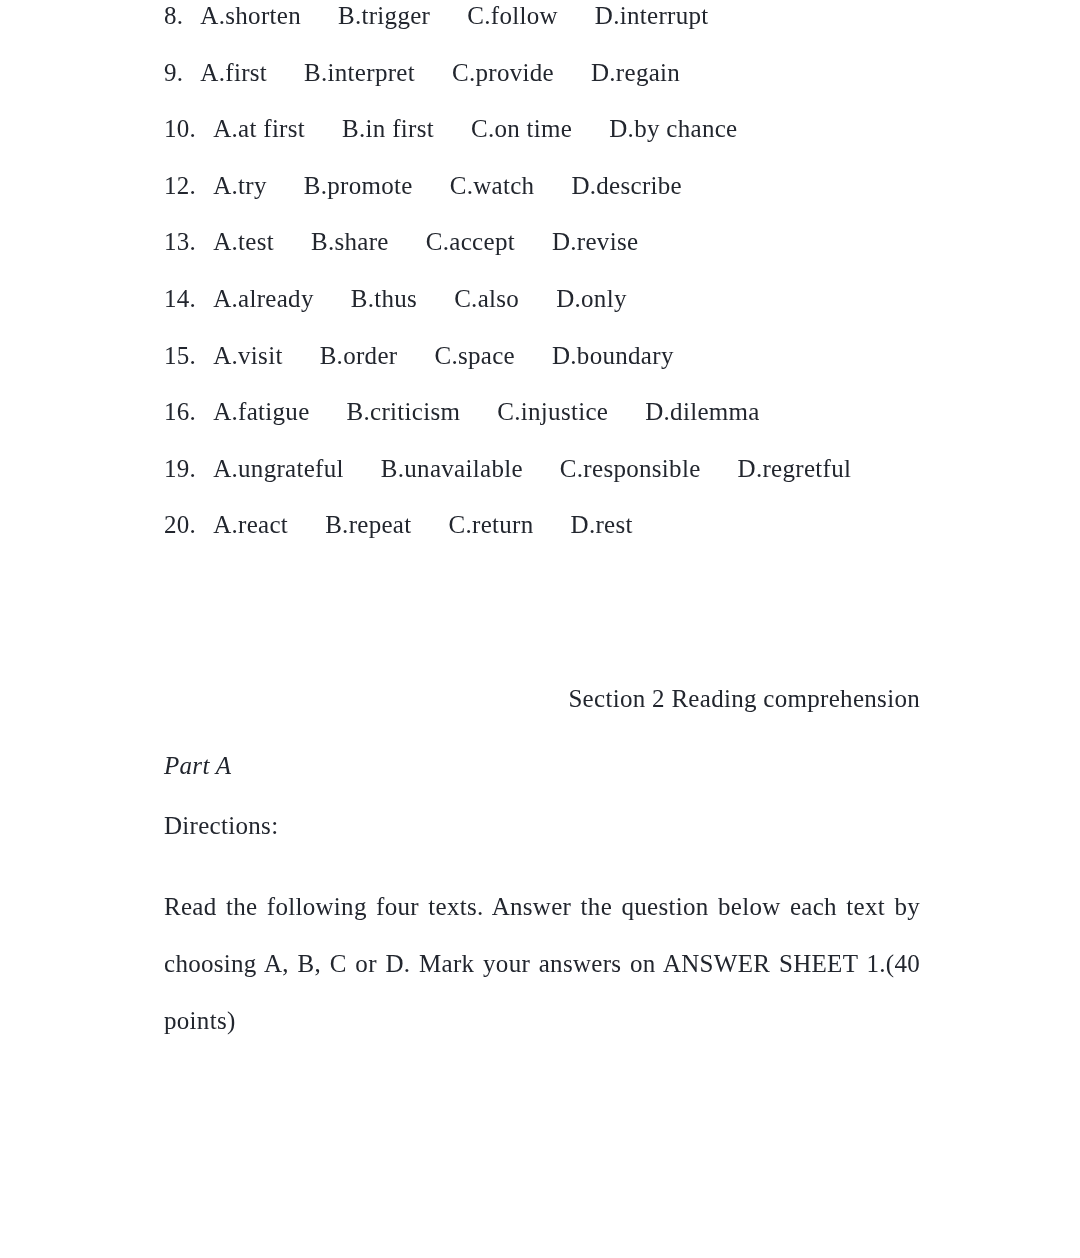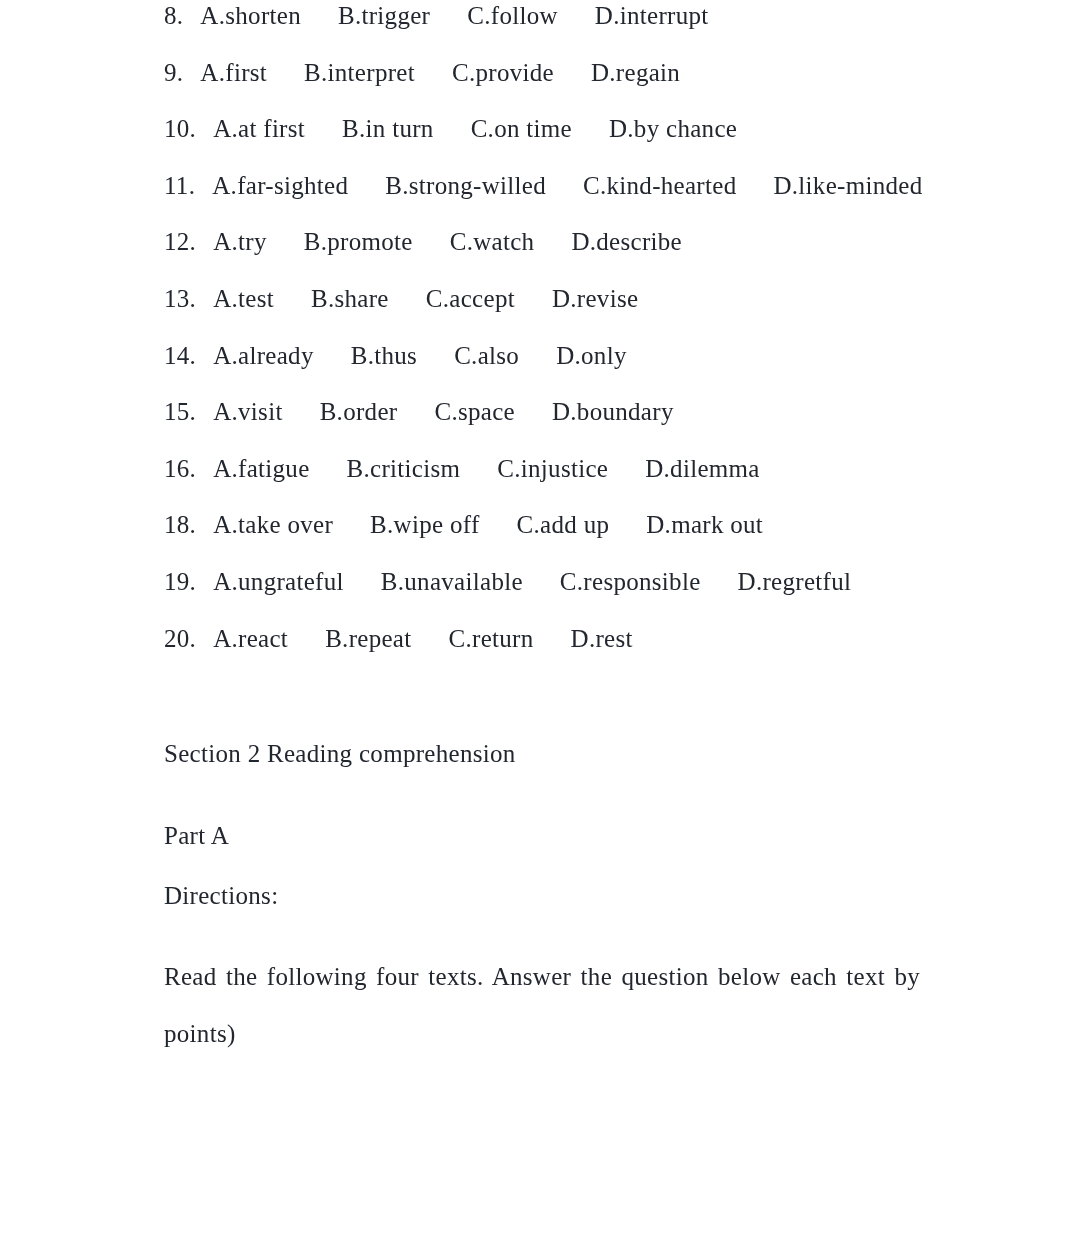--- a/index.html
+++ b/index.html
@@ -31,27 +31,28 @@
     margin-right: 17px;
   }
   .opt {
     display: inline-block;
     margin-right: 37px;
   }
   .opt.last {
     margin-right: 0;
   }
   .section-heading {
-    margin-top: 59px;
-    text-align: left;
+    margin-top: 117px;
+    text-align: right;
     height: 29px;
   }
   .part-label {
-    margin-top: 53px;
+    margin-top: 38px;
     height: 29px;
+    font-style: italic;
   }
   .directions-label {
     margin-top: 31px;
     height: 29px;
   }
   .directions-para {
     margin-top: 37px;
     width: 756px;
     line-height: 57px;
   }
@@ -74,26 +75,23 @@
 
       <div class="q-row">
         <span class="q-num">8.</span><span class="opt">A.shorten</span><span class="opt">B.trigger</span><span class="opt">C.follow</span><span class="opt last">D.interrupt</span>
       </div>
 
       <div class="q-row">
         <span class="q-num">9.</span><span class="opt">A.first</span><span class="opt">B.interpret</span><span class="opt">C.provide</span><span class="opt last">D.regain</span>
       </div>
 
       <div class="q-row">
-        <span class="q-num">10.</span><span class="opt">A.at first</span><span class="opt">B.in turn</span><span class="opt">C.on time</span><span class="opt last">D.by chance</span>
+        <span class="q-num">10.</span><span class="opt">A.at first</span><span class="opt">B.in first</span><span class="opt">C.on time</span><span class="opt last">D.by chance</span>
       </div>
 
-      <div class="q-row">
-        <span class="q-num">11.</span><span class="opt">A.far-sighted</span><span class="opt">B.strong-willed</span><span class="opt">C.kind-hearted</span><span class="opt last">D.like-minded</span>
-      </div>
 
       <div class="q-row">
         <span class="q-num">12.</span><span class="opt">A.try</span><span class="opt">B.promote</span><span class="opt">C.watch</span><span class="opt last">D.describe</span>
       </div>
 
       <div class="q-row">
         <span class="q-num">13.</span><span class="opt">A.test</span><span class="opt">B.share</span><span class="opt">C.accept</span><span class="opt last">D.revise</span>
       </div>
 
       <div class="q-row">
@@ -102,39 +100,37 @@
 
       <div class="q-row">
         <span class="q-num">15.</span><span class="opt">A.visit</span><span class="opt">B.order</span><span class="opt">C.space</span><span class="opt last">D.boundary</span>
       </div>
 
       <div class="q-row">
         <span class="q-num">16.</span><span class="opt">A.fatigue</span><span class="opt">B.criticism</span><span class="opt">C.injustice</span><span class="opt last">D.dilemma</span>
       </div>
 
 
-      <div class="q-row">
-        <span class="q-num">18.</span><span class="opt">A.take over</span><span class="opt">B.wipe off</span><span class="opt">C.add up</span><span class="opt last">D.mark out</span>
-      </div>
 
       <div class="q-row">
         <span class="q-num">19.</span><span class="opt">A.ungrateful</span><span class="opt">B.unavailable</span><span class="opt">C.responsible</span><span class="opt last">D.regretful</span>
       </div>
 
       <div class="q-row">
         <span class="q-num">20.</span><span class="opt">A.react</span><span class="opt">B.repeat</span><span class="opt">C.return</span><span class="opt last">D.rest</span>
       </div>
 
     </div>
 
     <div class="section-heading">Section 2 Reading comprehension</div>
 
     <div class="part-label">Part A</div>
 
     <div class="directions-label">Directions:</div>
 
     <div class="directions-para">
       <div class="dir-line">Read the following four texts. Answer the question below each text by</div>
+      <div class="dir-line">choosing A, B, C or D. Mark your answers on ANSWER SHEET 1.(40</div>
       <div class="dir-line last">points)</div>
     </div>
 
   </div>
 </div>
 
 </body></html>

